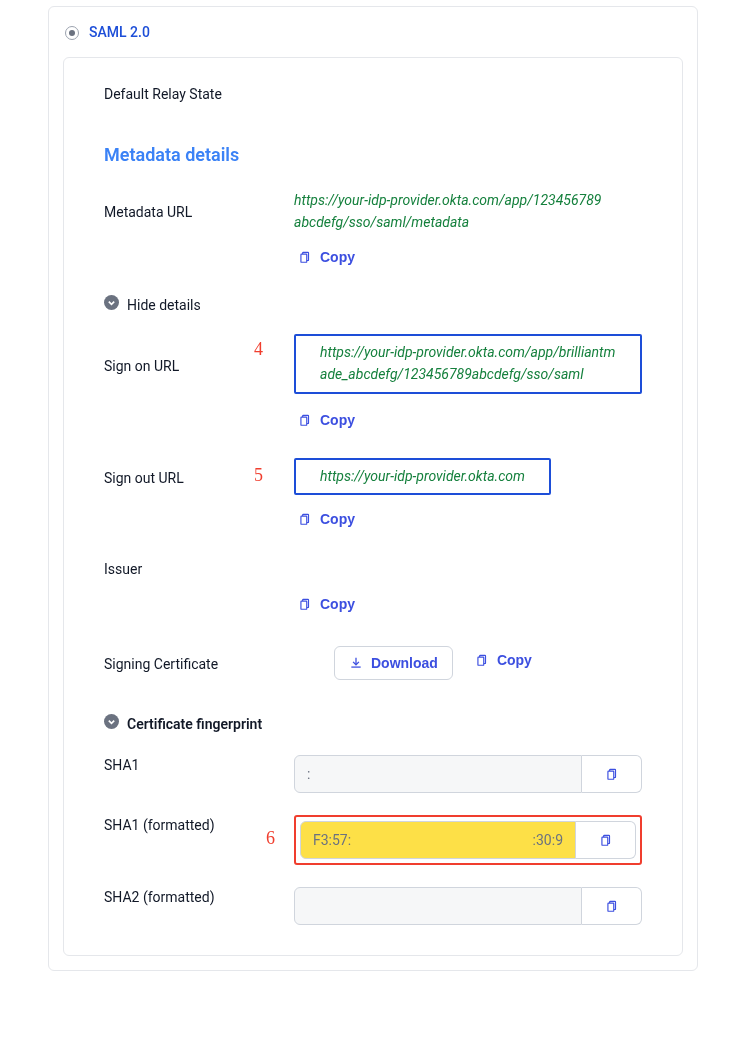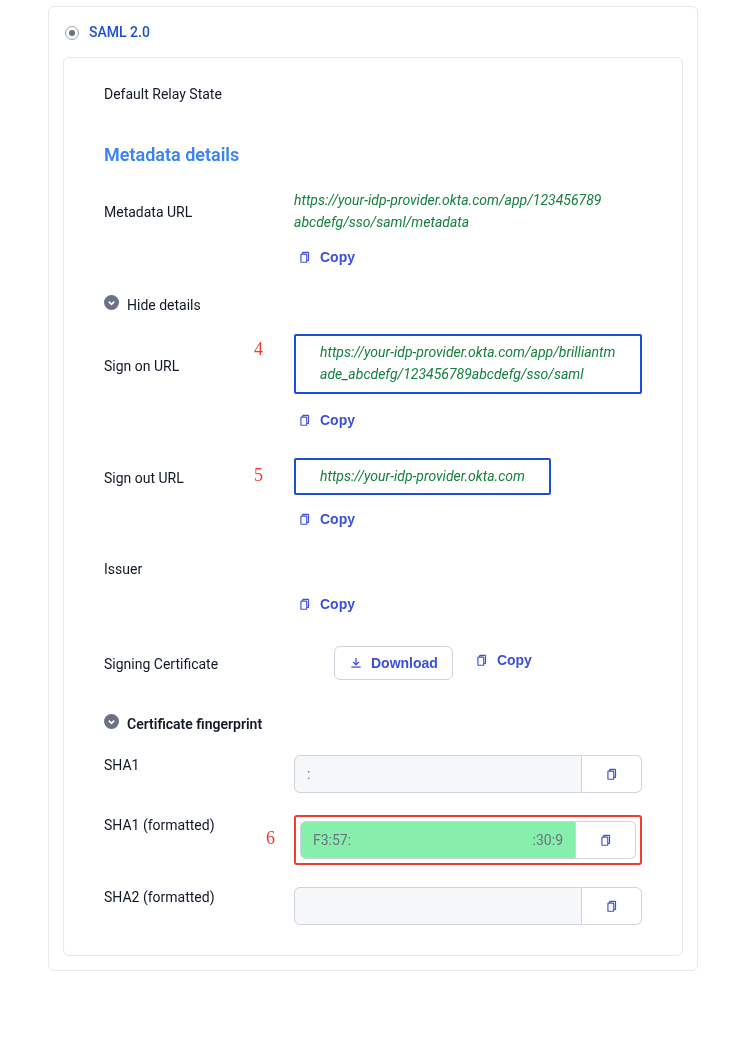--- a/index.html
+++ b/index.html
@@ -146,21 +146,21 @@
       padding: 0 12px;
       font-size: 14px;
       color:#6b7280;
       font-family: inherit;
     }
     .fp-input-split {
       flex:1;
       height: 38px;
       border: 1px solid #d0d5dd;
       border-radius: 6px 0 0 6px;
-      background:#86efac;
+      background:#fde047;
       padding: 0 12px;
       font-size: 14px;
       color:#6b7280;
       display:flex;
       align-items:center;
       justify-content: space-between;
     }
     .fp-copy {
       width: 60px;
       height: 38px;

